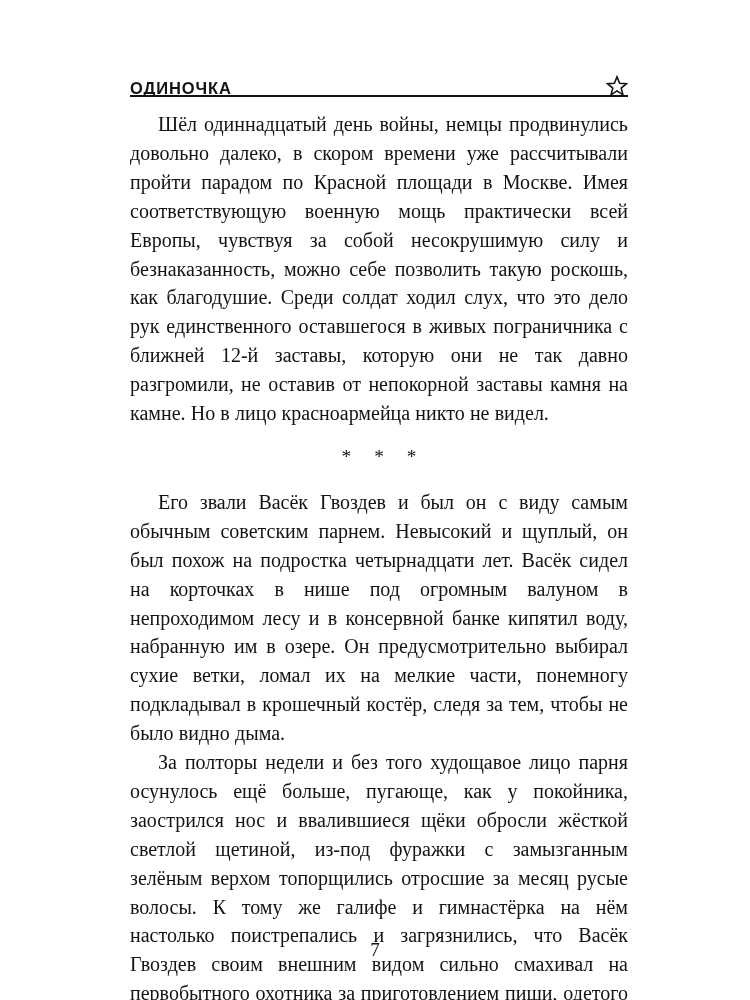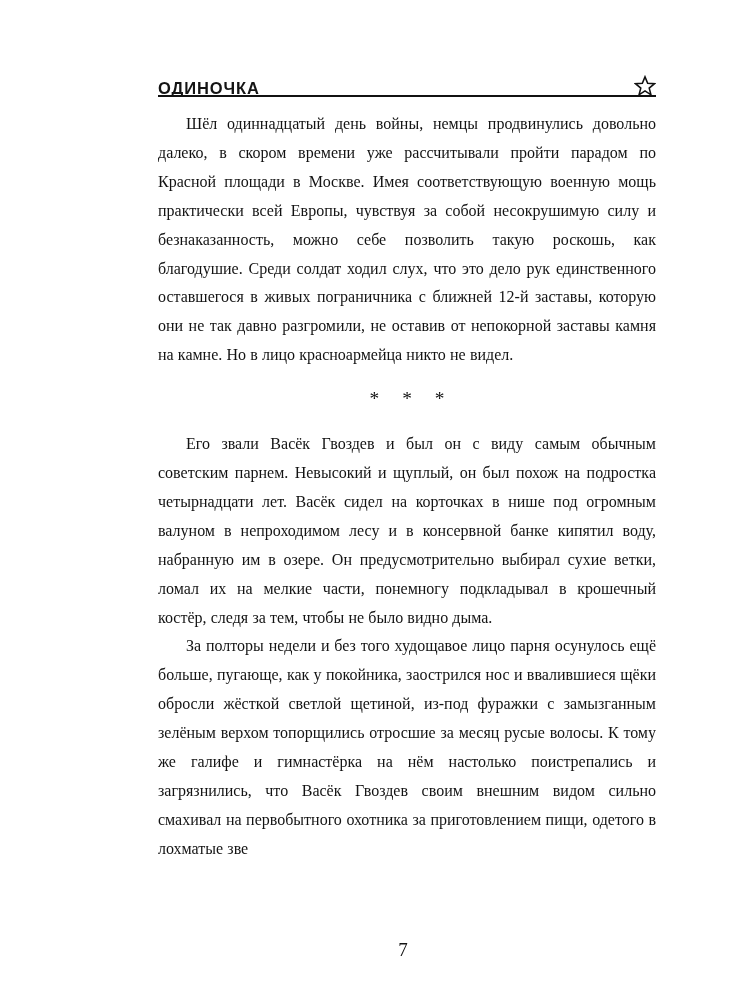--- a/index.html
+++ b/index.html
@@ -16,21 +16,20 @@
     overflow: hidden;
   }
 
   .page {
     position: absolute;
     left: 0;
     top: 0;
     width: 690px;
     height: 1000px;
     box-sizing: border-box;
-    margin-left: 28px;
   }
 
   
   .running-head {
     position: absolute;
     left: 130px;
     top: 58px;
     width: 498px;
     height: 38px;
     display: flex;
@@ -69,21 +68,21 @@
     left: 130px;
     top: 110px;
     width: 498px;
   }
 
   p.body-par {
     margin: 0;
     text-align: justify;
     text-justify: inter-word;
     text-indent: 28px;
-    font-size: 16px;
+    font-size: 20px;
     line-height: 28.9px;
     color: #131313;
     hyphens: manual;
     word-spacing: 0.2px;
   }
 
   .divider {
     margin: 0;
     text-align: center;
     font-size: 19.4px;

